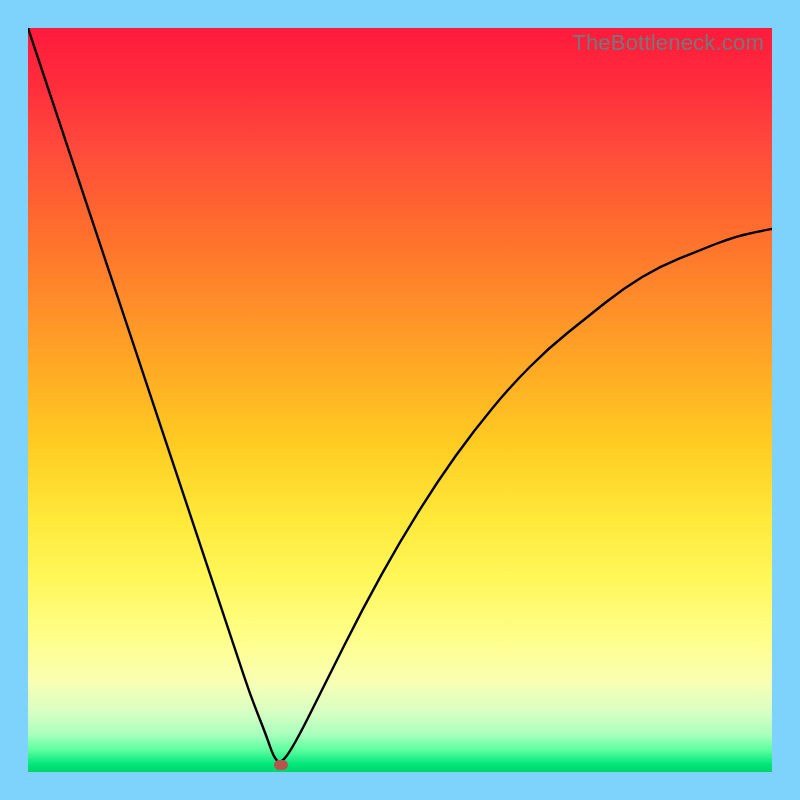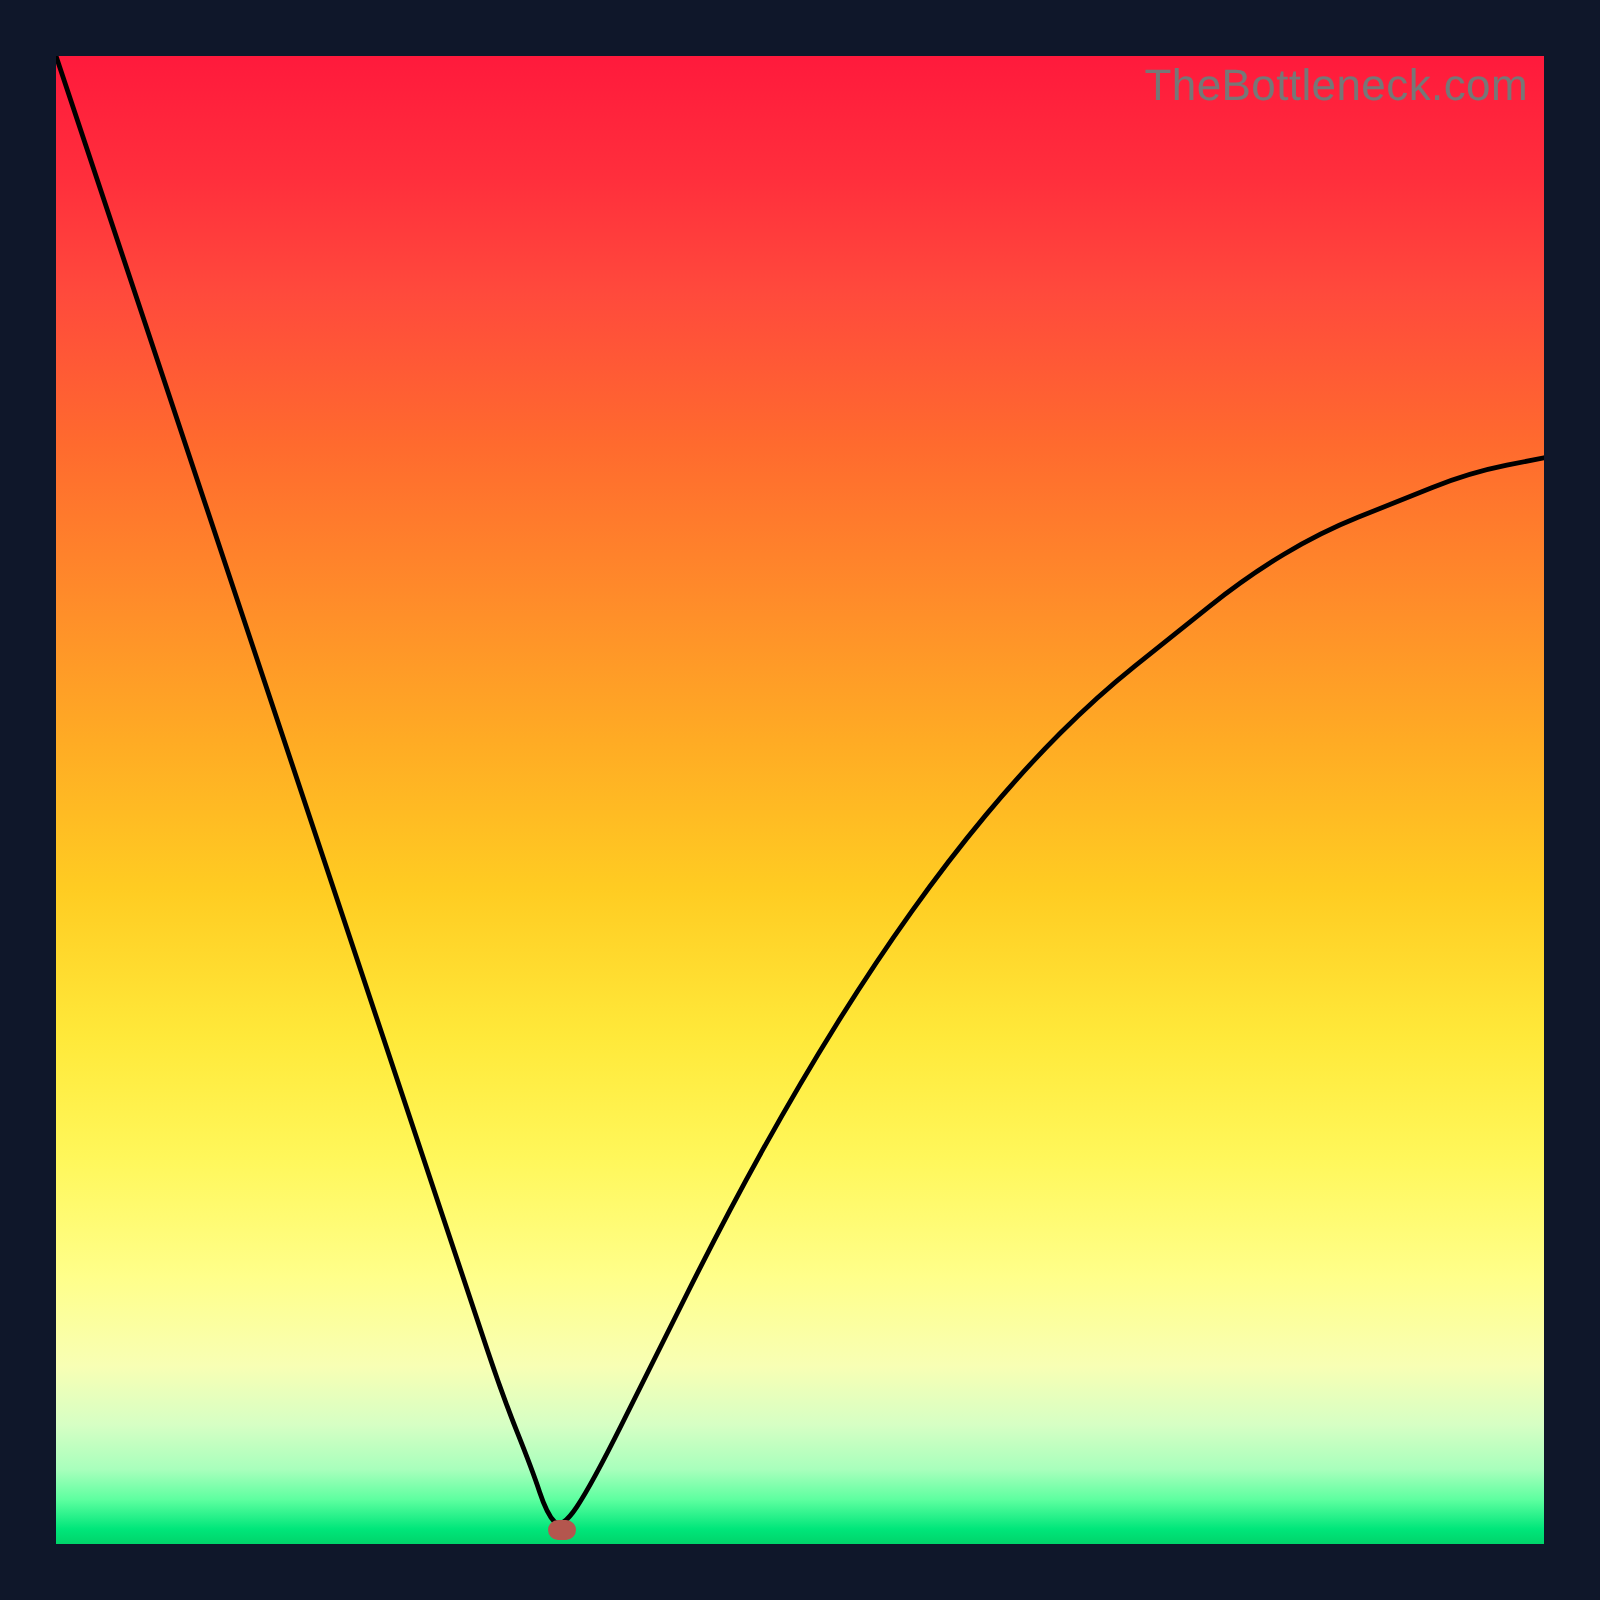--- a/index.html
+++ b/index.html
@@ -8,21 +8,21 @@
     width: 800px;
     height: 800px;
     background: #000;
     font-family: Arial, Helvetica, sans-serif;
     overflow: hidden;
   }
   .frame {
     position: relative;
     width: 800px;
     height: 800px;
-    background: #0f172a;
+    background: #7dd3fc;
   }
   .plot {
     position: absolute;
     left: 28px;
     top: 28px;
     width: 744px;
     height: 744px;
     background: linear-gradient(
       to bottom,
       #ff1a3c 0%,

